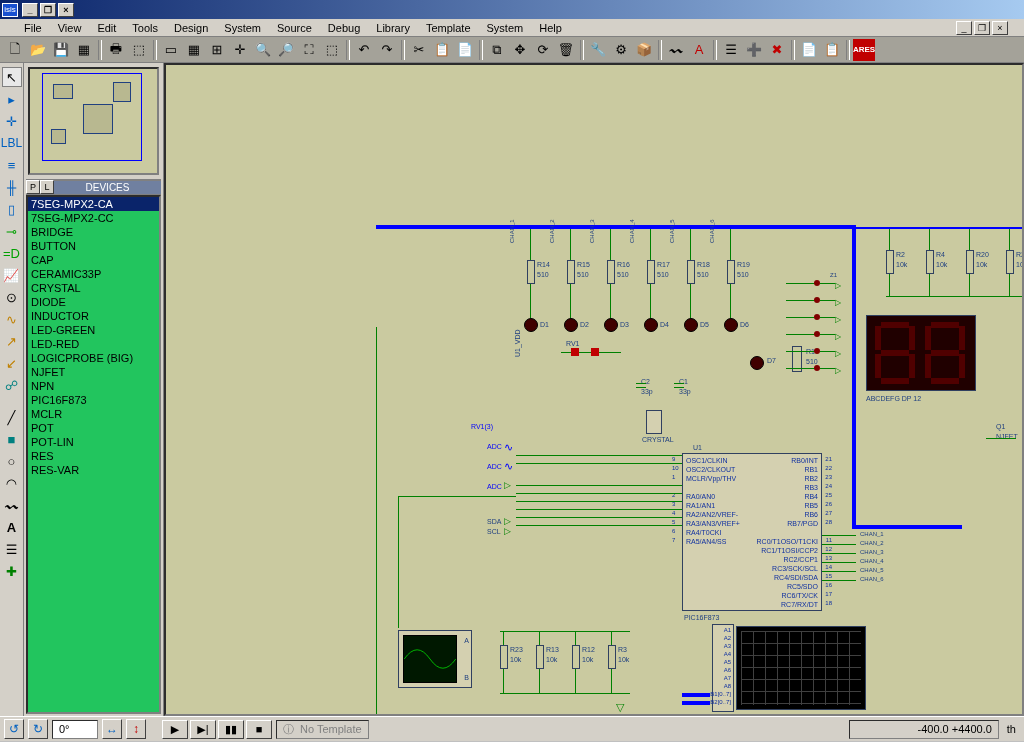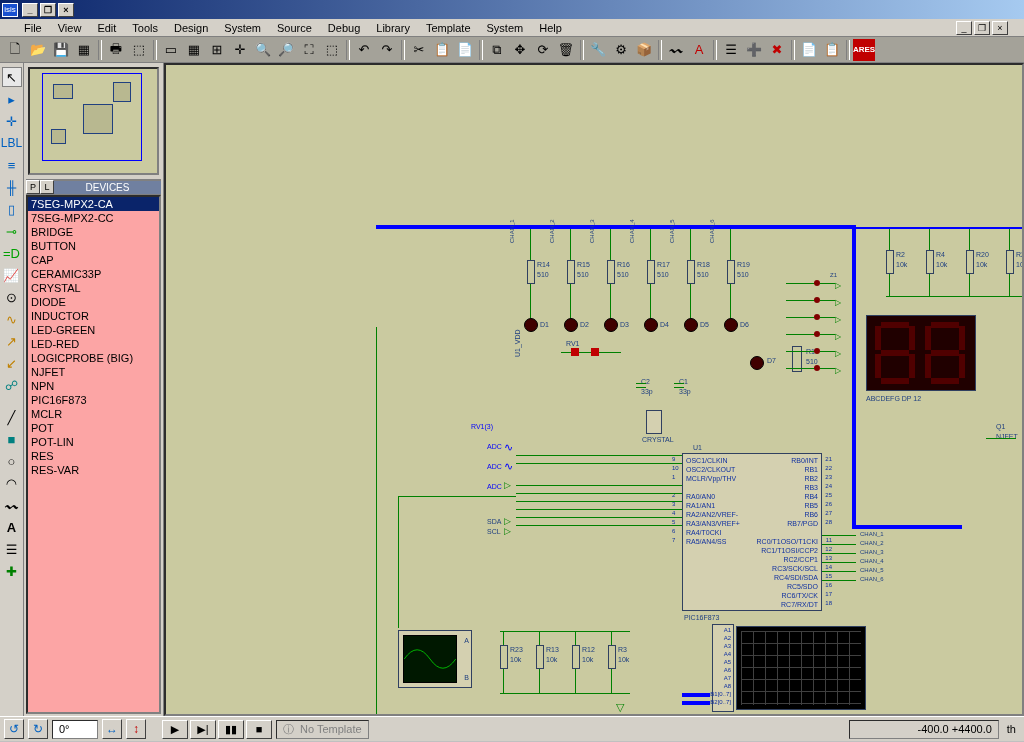--- a/index.html
+++ b/index.html
@@ -20,21 +20,21 @@
 .lefttools { width: 24px; background: #d4d0c8; border-right: 1px solid #808080; display: flex; flex-direction: column; align-items: center; padding-top: 4px; gap: 2px; }
 .lefttools .ltbtn { width: 20px; height: 20px; display: flex; align-items: center; justify-content: center; cursor: pointer; font-size: 13px; }
 .lefttools .ltbtn.sel { border: 1px solid #808080; background: #e8e8e8; }
 .leftpanel { width: 140px; background: #d4d0c8; border-right: 1px solid #808080; display: flex; flex-direction: column; }
 .preview { height: 108px; background: #cacaa0; border: 2px inset #808080; margin: 4px; position: relative; }
 .preview-inner { position: absolute; left: 12px; top: 4px; width: 100px; height: 88px; border: 1px solid #0000ff; background: #cacaa0; }
 .preview-chip { position: absolute; border: 1px solid #204080; background: #b8b890; }
 .devheader { display: flex; align-items: center; background: #808080; height: 16px; margin: 0 2px; }
 .devheader .plbtn { width: 14px; height: 14px; background: #d4d0c8; border: 1px solid #fff; border-right-color: #404040; border-bottom-color: #404040; font-size: 9px; display: flex; align-items: center; justify-content: center; cursor: pointer; }
 .devheader .devtitle { flex: 1; background: #7080a0; color: #fff; font-size: 10px; padding: 1px 4px; text-align: center; }
-.devlist { flex: 1; background: #fca5a5; border: 2px inset #808080; margin: 0 2px 2px 2px; overflow-y: auto; }
+.devlist { flex: 1; background: #22c55e; border: 2px inset #808080; margin: 0 2px 2px 2px; overflow-y: auto; }
 .devlist .devitem { padding: 1px 3px; font-size: 11px; cursor: pointer; white-space: nowrap; }
 .devlist .devitem.sel { background: #0a246a; color: #fff; }
 .canvas { flex: 1; background: #cacaa0; position: relative; overflow: hidden; border: 2px inset #808080; }
 .canvas-dots { position: absolute; inset: 0; background-image: radial-gradient(circle, #888 0.5px, transparent 0.5px); background-size: 8px 8px; }
 .sch { position: absolute; inset: 0; }
 .wire { position: absolute; background: #008000; }
 .wire.blue { background: #0000ff; }
 .wire.thick { background: #0000ff; height: 4px; width: 4px; }
 .led { width: 14px; height: 14px; border-radius: 50%; background: #400000; border: 1px solid #000; position: absolute; }
 .resistor { position: absolute; width: 10px; height: 30px; border: 1px solid #304060; background: #cacaa0; }

